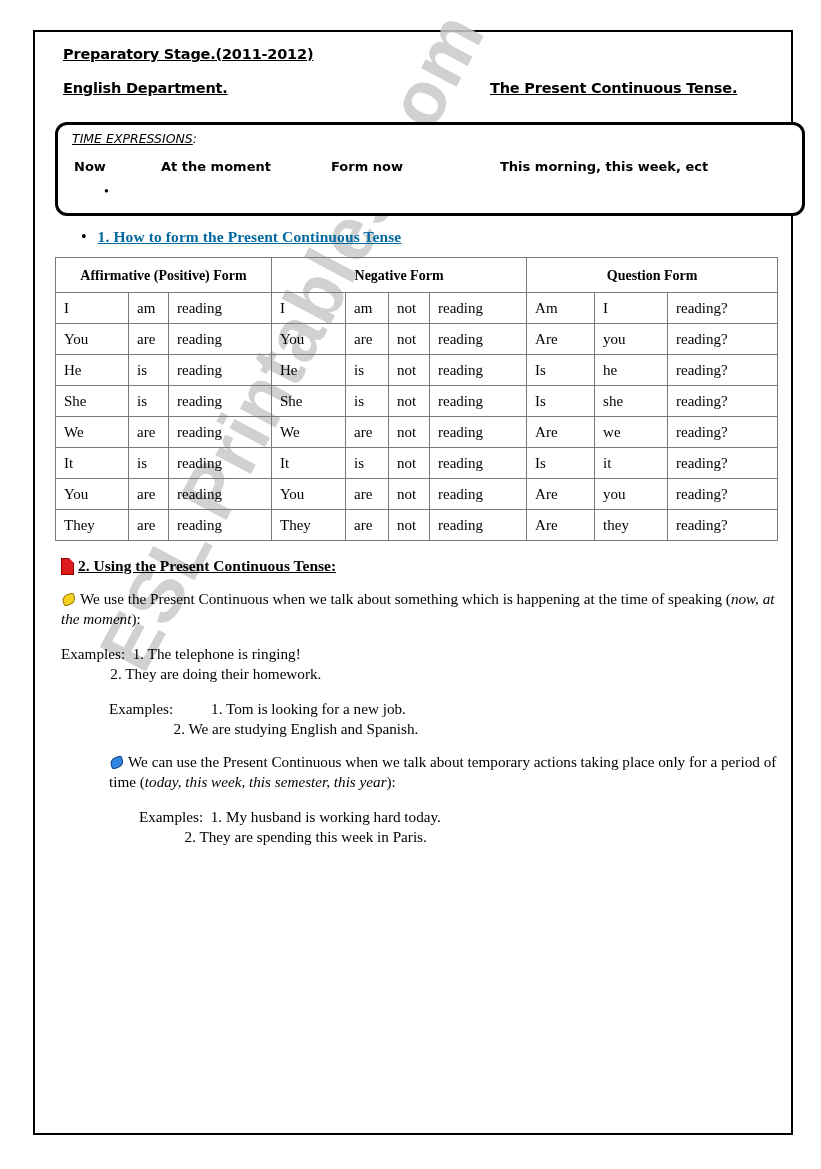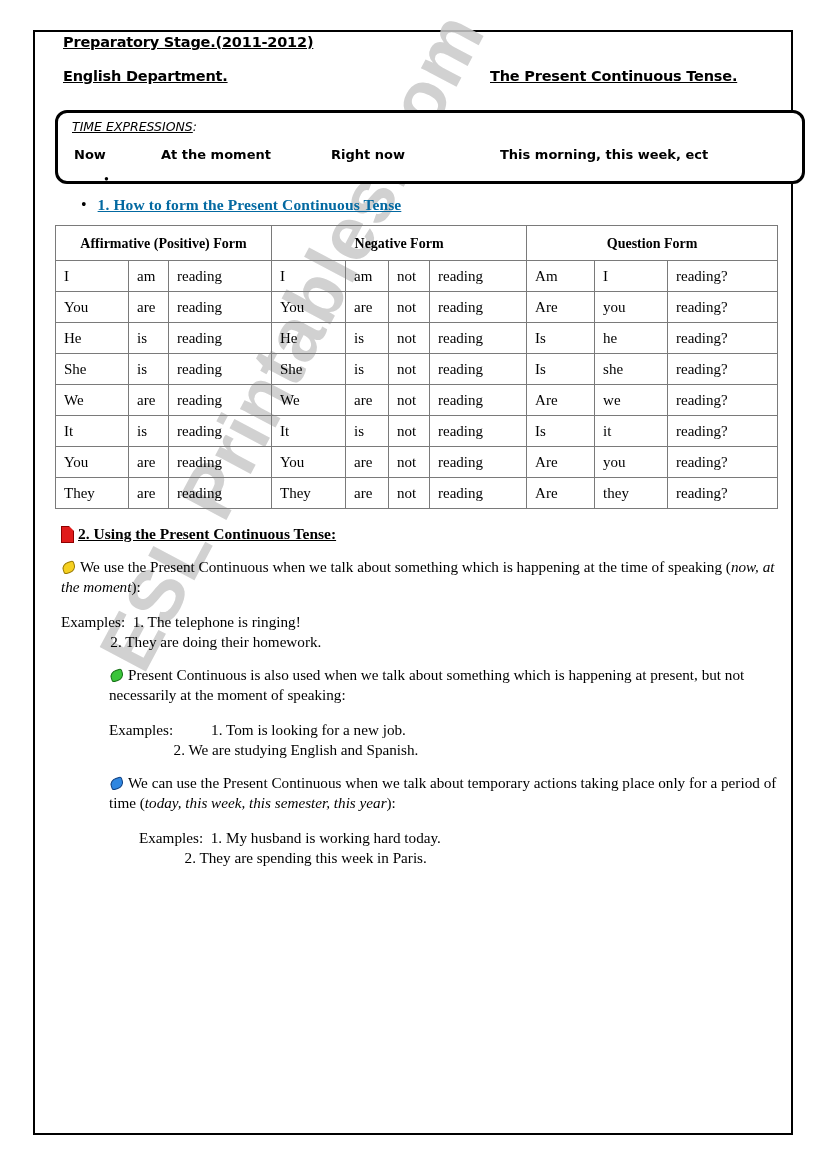--- a/index.html
+++ b/index.html
@@ -51,21 +51,21 @@
     height: 1105px;
     border: 2px solid #000000;
     box-sizing: border-box;
     background: transparent;
     z-index: 1;
   }
 
   #content {
     position: absolute;
     left: 33px;
-    top: 18px;
+    top: 30px;
     width: 760px;
     height: 1105px;
     box-sizing: border-box;
     padding: 12px 6px 0 14px;
     z-index: 10;
   }
 
   
   .hdr-line {
     position: relative;
@@ -80,21 +80,21 @@
     display: inline-block;
   }
   .hdr-left { position: absolute; left: 16px; top: 4px; }
   .hdr-right { position: absolute; left: 443px; top: 4px; }
 
   
   .time-box {
     position: relative;
     margin: 12px 0 0 8px;
     width: 750px;
-    height: 74px;
+    height: 94px;
     border: 3px solid #000000;
     border-radius: 12px;
     box-sizing: border-box;
     background: #ffffff;
   }
   .time-title {
     position: absolute;
     left: 14px;
     top: 6px;
     font-family: "DejaVu Sans", sans-serif;
@@ -293,21 +293,21 @@
   <div class="hdr-line">
     <span class="hdr-text hdr-left">English Department.</span>
     <span class="hdr-text hdr-right">The Present Continuous Tense.</span>
   </div>
 
   <div class="time-box">
     <div class="time-title"><u>TIME EXPRESSIONS</u><span>:</span></div>
     <div class="time-row">
       <span class="time-item ti-0">Now</span>
       <span class="time-item ti-1">At the moment</span>
-      <span class="time-item ti-2">Right now</span>
+      <span class="time-item ti-2">Form now</span>
       <span class="time-item ti-3">This morning, this week, ect</span>
     </div>
     <span class="time-inner-bullet">•</span>
   </div>
 
   <div class="sec1-row">
     <span class="sec1-bullet">•</span>
     <span class="sec1-link">1. How to form the Present Continuous Tense</span>
   </div>
 
@@ -438,23 +438,20 @@
     </span>
     <span class="sec2-title">2. Using the Present Continuous Tense:</span>
   </div>
 
   <div class="para p-yellow">
     <span class="gem yellow"><i></i></span><span>We  use the Present Continuous when we talk about something which is happening at the time of speaking (</span><i class="it">now, at the moment</i><span>):</span>
   </div>
   <div class="examples ex-1"><span>Examples:</span>  <span>1. The telephone is ringing!</span>
              <span>2. They are doing their homework.</span></div>
 
-  <div class="para p-green">
-    <span class="gem green"><i></i></span><span>Present Continuous is also used when we talk about something which is happening at present, but not necessarily at the moment of speaking:</span>
-  </div>
   <div class="examples ex-2"><span>Examples:</span>          <span>1. Tom is looking for a new job.</span>
                  <span>2. We are studying English and Spanish.</span></div>
 
   <div class="para p-blue">
     <span class="gem blue"><i></i></span><span>We can use the Present Continuous when we talk about temporary actions taking place only for a period of time (</span><i class="it">today, this week, this semester, this year</i><span>):</span>
   </div>
   <div class="examples ex-3"><span>Examples:</span>  <span>1. My husband is working hard today.</span>
             <span>2. They are spending this week in Paris.</span></div>
 
 </div>

